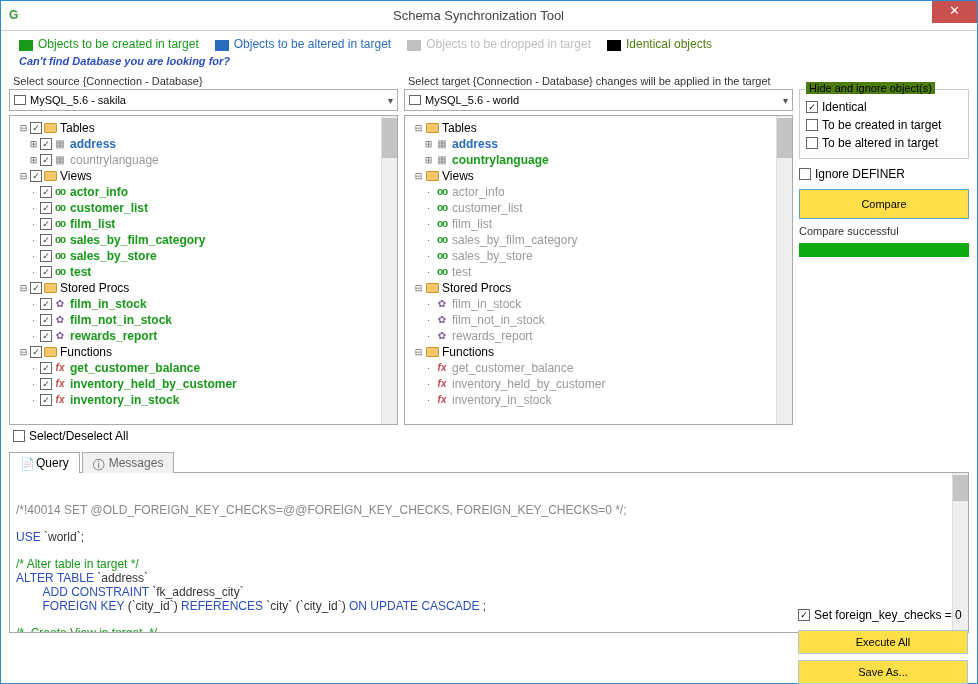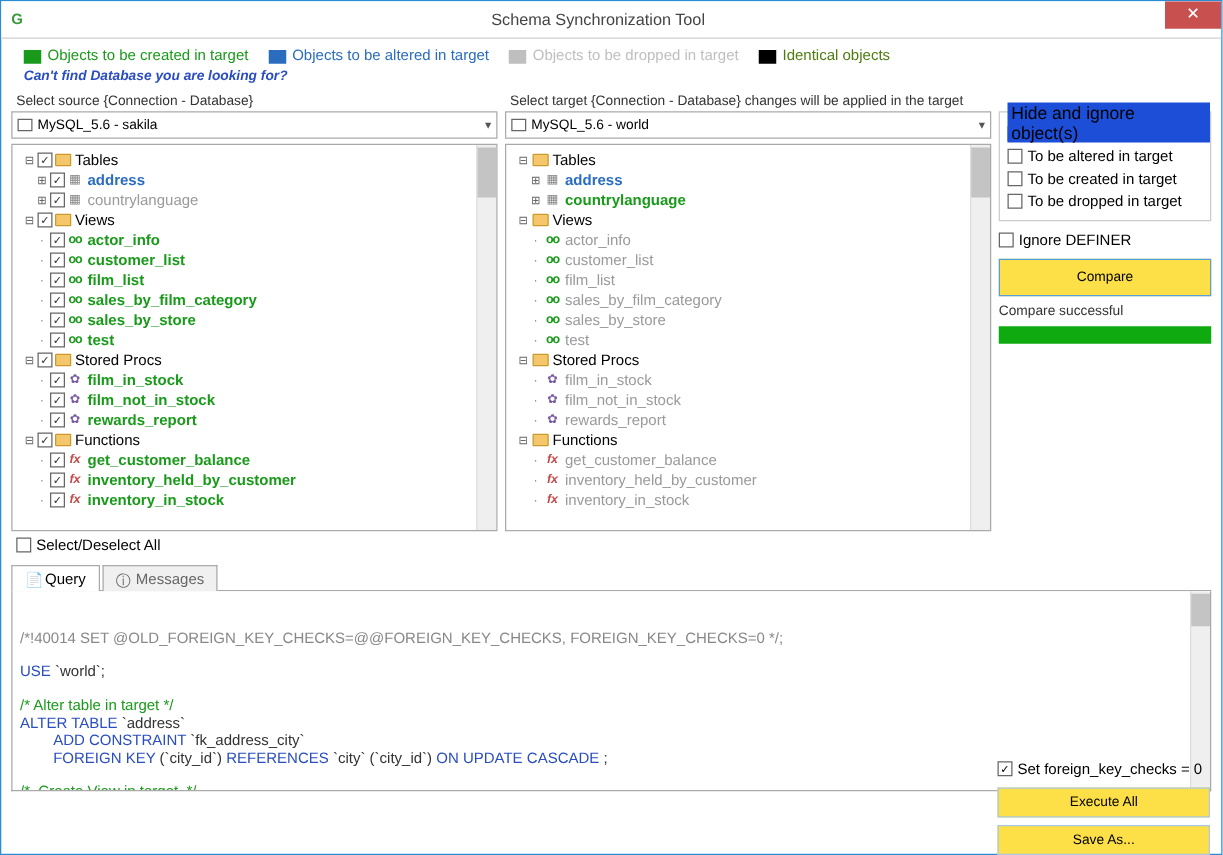--- a/index.html
+++ b/index.html
@@ -37,21 +37,21 @@
 .nm { padding-left:2px; }
 .nm.green { color:#1a9a1a; font-weight:bold; }
 .nm.blue { color:#2a6dbf; font-weight:bold; }
 .nm.gray { color:#9a9a9a; }
 .nm.black { color:#000; }
 .child1 { padding-left:14px; }
 .select-all { margin-top:4px; display:flex; align-items:center; gap:4px; font-size:11px; padding-left:4px;}
 .select-all .cb { width:12px; height:12px; border:1px solid #666; }
 .right-panel { width: 170px; display:flex; flex-direction:column; gap:6px; padding-top:16px;}
 .group { border:1px solid #ccc; padding:8px 6px 6px 6px; position:relative; }
-.group .gt { position:absolute; top:-8px; left:6px; background:#1d4ed8; padding:0 3px; font-size:14px; }
+.group .gt { position:absolute; top:-8px; left:6px; background:#4d7c0f; padding:0 3px; font-size:11px; }
 .chkline { display:flex; align-items:center; gap:4px; font-size:11px; height:18px; }
 .chkline .cb { width:12px; height:12px; border:1px solid #666; display:inline-flex; align-items:center; justify-content:center; font-size:9px;}
 .chkline .cb.checked::after { content:"✓"; }
 .filter-row { display:flex; justify-content:space-between; align-items:center; font-size:11px;}
 .filter-row .q { width:14px; height:14px; border:1px solid #aaa; text-align:center; line-height:12px; font-size:10px;}
 .filter-input { width:100%; height:20px; border:1px solid #aaa; padding:0 3px; font-size:11px; margin-top:2px;}
 .radios { display:flex; gap:6px; margin-top:6px; font-size:11px; align-items:center;}
 .radio { width:11px; height:11px; border:1px solid #666; border-radius:50%; display:inline-flex; align-items:center; justify-content:center;}
 .radio.sel::after { content:""; width:5px; height:5px; background:#333; border-radius:50%;}
 .btn { height:24px; border:1px solid #a8c8e4; background:#fde047; text-align:center; line-height:22px; font-size:11px; }
@@ -352,29 +352,25 @@
 
   <div class="right-panel">
     <div class="group">
       <span class="gt">Hide and ignore object(s)</span>
       <div class="chkline">
           <span class="cb checked"></span>
           <span>Identical</span>
         </div>
       <div class="chkline">
           <span class="cb"></span>
-          <span>To be altered in target</span>
+          <span>To be created in target</span>
         </div>
       <div class="chkline">
           <span class="cb"></span>
-          <span>To be created in target</span>
-        </div>
-      <div class="chkline">
-          <span class="cb"></span>
-          <span>To be dropped in target</span>
+          <span>To be altered in target</span>
         </div>
     </div>
     <div class="chkline">
         <span class="cb"></span>
         <span>Ignore DEFINER</span>
       </div>
     <div class="btn compare-btn">Compare</div>
     <div class="status">Compare successful</div>
     <div class="progress"></div>
   </div>

